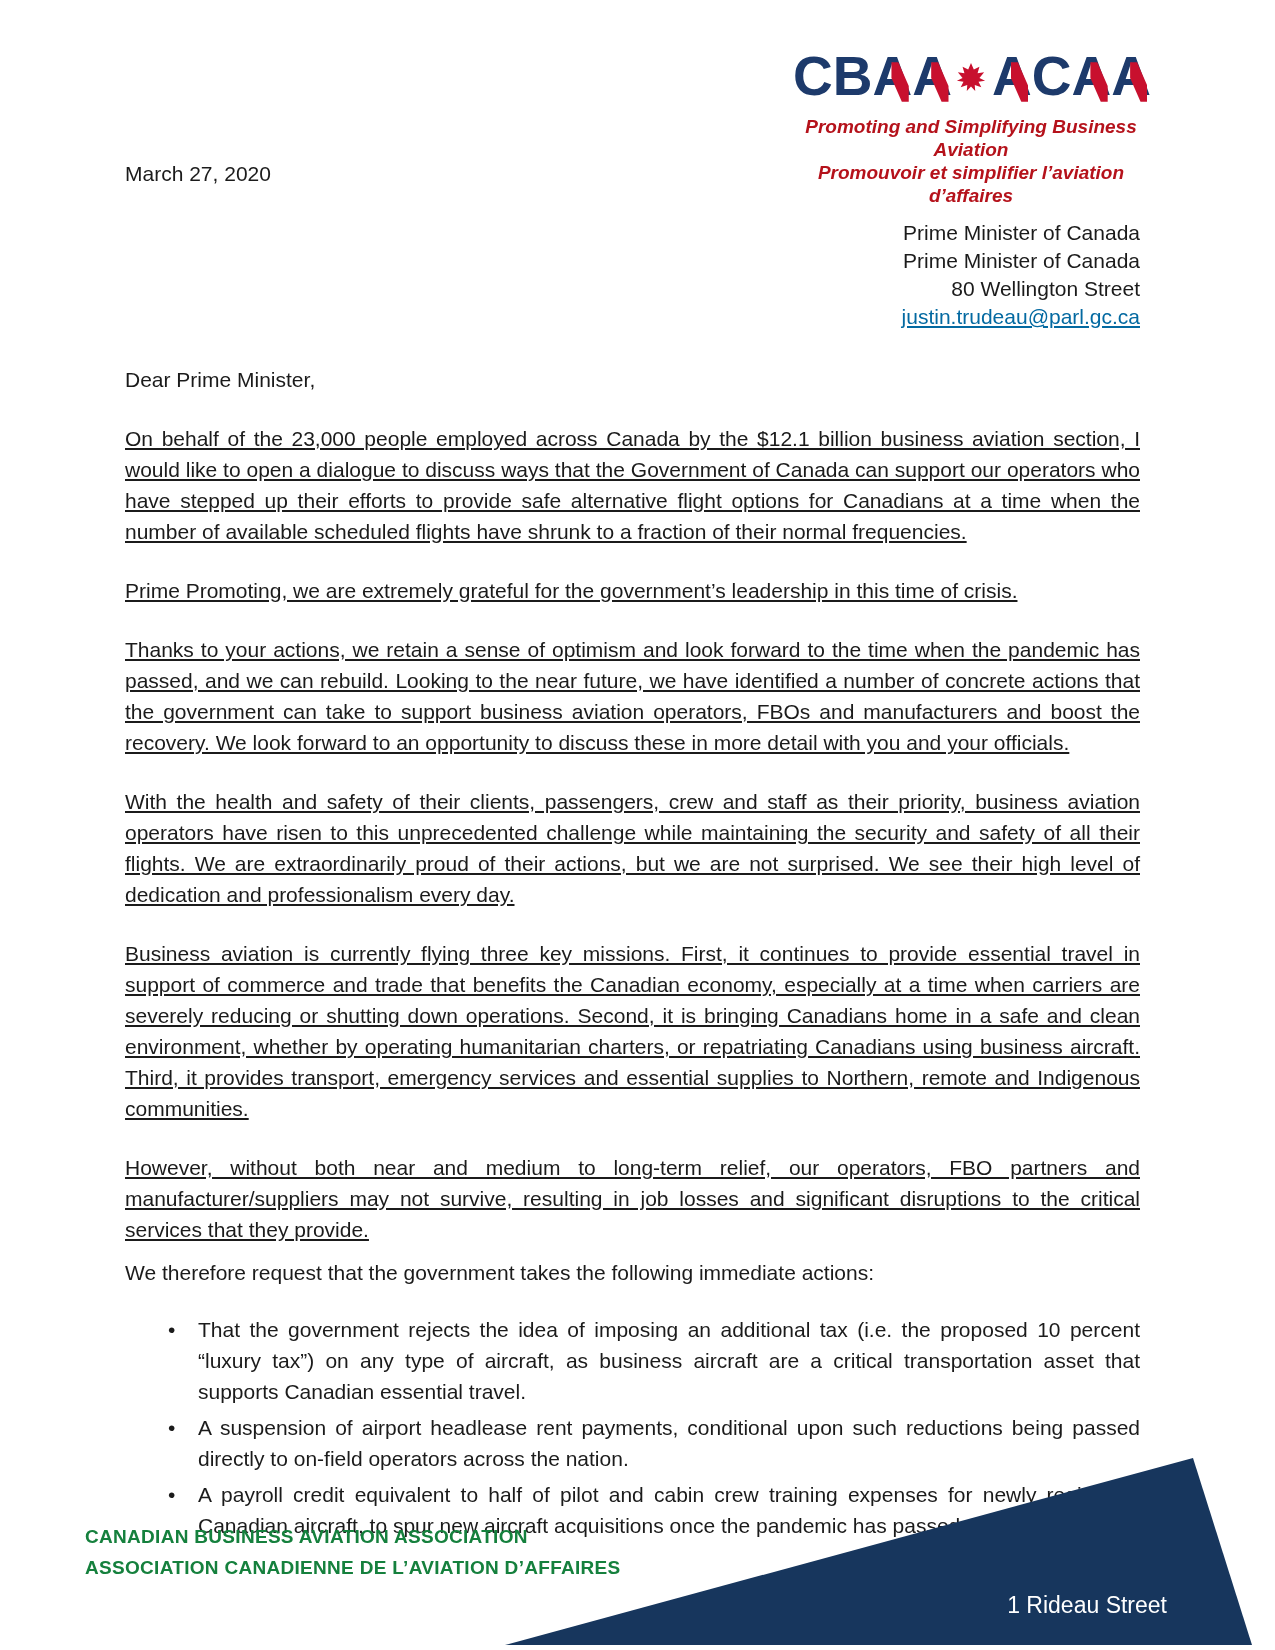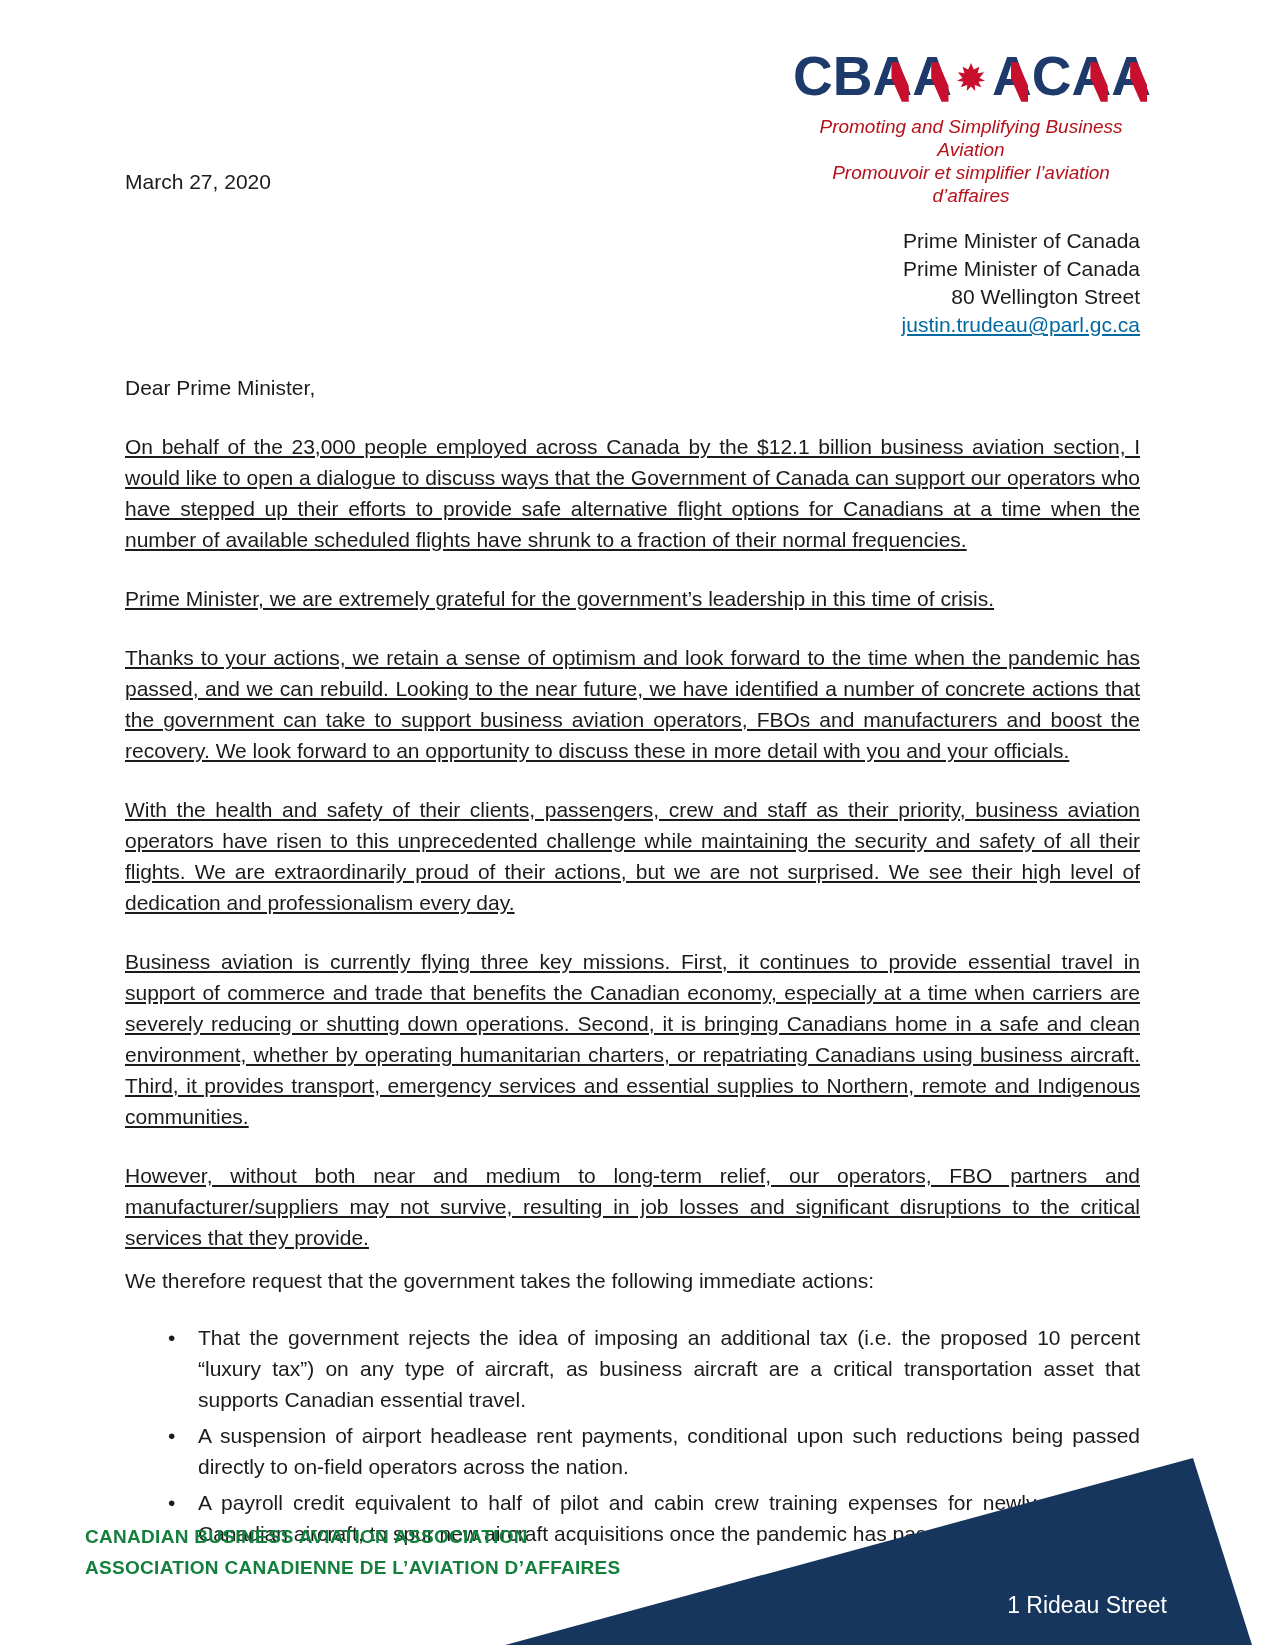--- a/index.html
+++ b/index.html
@@ -13,24 +13,24 @@
   .logo-block { position:absolute; top:46px; right:124px; width:360px; text-align:center; }
   .wordmark { display:flex; justify-content:center; align-items:center; gap:2px;
     font-weight:bold; font-size:55px; letter-spacing:-2px; color:#1d3a6b; line-height:1; }
   .wordletter { position:relative; display:inline-block; }
   .wordletter.acc::after {
     content:""; position:absolute; right:4%; bottom:4%; width:46%; height:72%;
     background:#C8102E;
     clip-path:polygon(0 0, 40% 0, 100% 60%, 100% 100%, 60% 100%, 0 40%);
   }
   .leaf-wrap { display:inline-block; margin:0 4px 6px 4px; letter-spacing:0; }
-  .tagline { margin-top:8px; font-size:19px; font-weight:normal; font-style:italic;
+  .tagline { margin-top:8px; font-size:19px; font-weight:bold; font-style:italic;
     color:#B5121B; line-height:23px; }
   
-  .content { position:absolute; left:125px; right:135px; top:16px; font-size:21px; line-height:31px; }
+  .content { position:absolute; left:125px; right:135px; top:8px; font-size:21px; line-height:31px; }
   .date { margin-top:150px; }
   .address { margin-top:30px; line-height:28px;text-align:right; }
   .email a, .email { color:#0369a1; text-decoration:underline; }
   .salutation { margin-top:33px; }
   .para { margin-top:28px; text-align:justify;text-decoration:underline; }
   .intro { margin-top:12px; }
   ul.actions { margin-top:26px; list-style:none; }
   ul.actions li { position:relative; padding-left:73px; text-align:justify; margin-top:5px; }
   ul.actions li .marker { position:absolute; left:43px; top:0; }
   
@@ -73,21 +73,21 @@
     <div class="address">
       <div>Prime Minister of Canada</div>
       <div>Prime Minister of Canada</div>
       <div>80 Wellington Street</div>
       <div class="email"><a href="#">justin.trudeau@parl.gc.ca</a></div>
     </div>
 
     <div class="salutation">Dear Prime Minister,</div>
 
     <div class="para">On behalf of the 23,000 people employed across Canada by the $12.1 billion business aviation section, I would like to open a dialogue to discuss ways that the Government of Canada can support our operators who have stepped up their efforts to provide safe alternative flight options for Canadians at a time when the number of available scheduled flights have shrunk to a fraction of their normal frequencies.</div>
-    <div class="para">Prime Minister, we are extremely grateful for the government’s leadership in this time of crisis.</div>
+    <div class="para">Prime Promoting, we are extremely grateful for the government’s leadership in this time of crisis.</div>
     <div class="para">Thanks to your actions, we retain a sense of optimism and look forward to the time when the pandemic has passed, and we can rebuild.  Looking to the near future, we have identified a number of concrete actions that the government can take to support business aviation operators, FBOs and manufacturers and boost the recovery. We look forward to an opportunity to discuss these in more detail with you and your officials.</div>
     <div class="para">With the health and safety of their clients, passengers, crew and staff as their priority, business aviation operators have risen to this unprecedented challenge while maintaining the security and safety of all their flights. We are extraordinarily proud of their actions, but we are not surprised. We see their high level of dedication and professionalism every day.</div>
     <div class="para">Business aviation is currently flying three key missions.  First, it continues to provide essential travel in support of commerce and trade that benefits the Canadian economy, especially at a time when carriers are severely reducing or shutting down operations.  Second, it is bringing Canadians home in a safe and clean environment, whether by operating humanitarian charters, or repatriating Canadians using business aircraft. Third, it provides transport, emergency services and essential supplies to Northern, remote and Indigenous communities.</div>
     <div class="para">However, without both near and medium to long-term relief, our operators, FBO partners and manufacturer/suppliers may not survive, resulting in job losses and significant disruptions to the critical services that they provide.</div>
 
     <div class="intro">We therefore request that the government takes the following immediate actions:</div>
 
     <ul class="actions">
       <li>
         <span class="marker">•</span>

